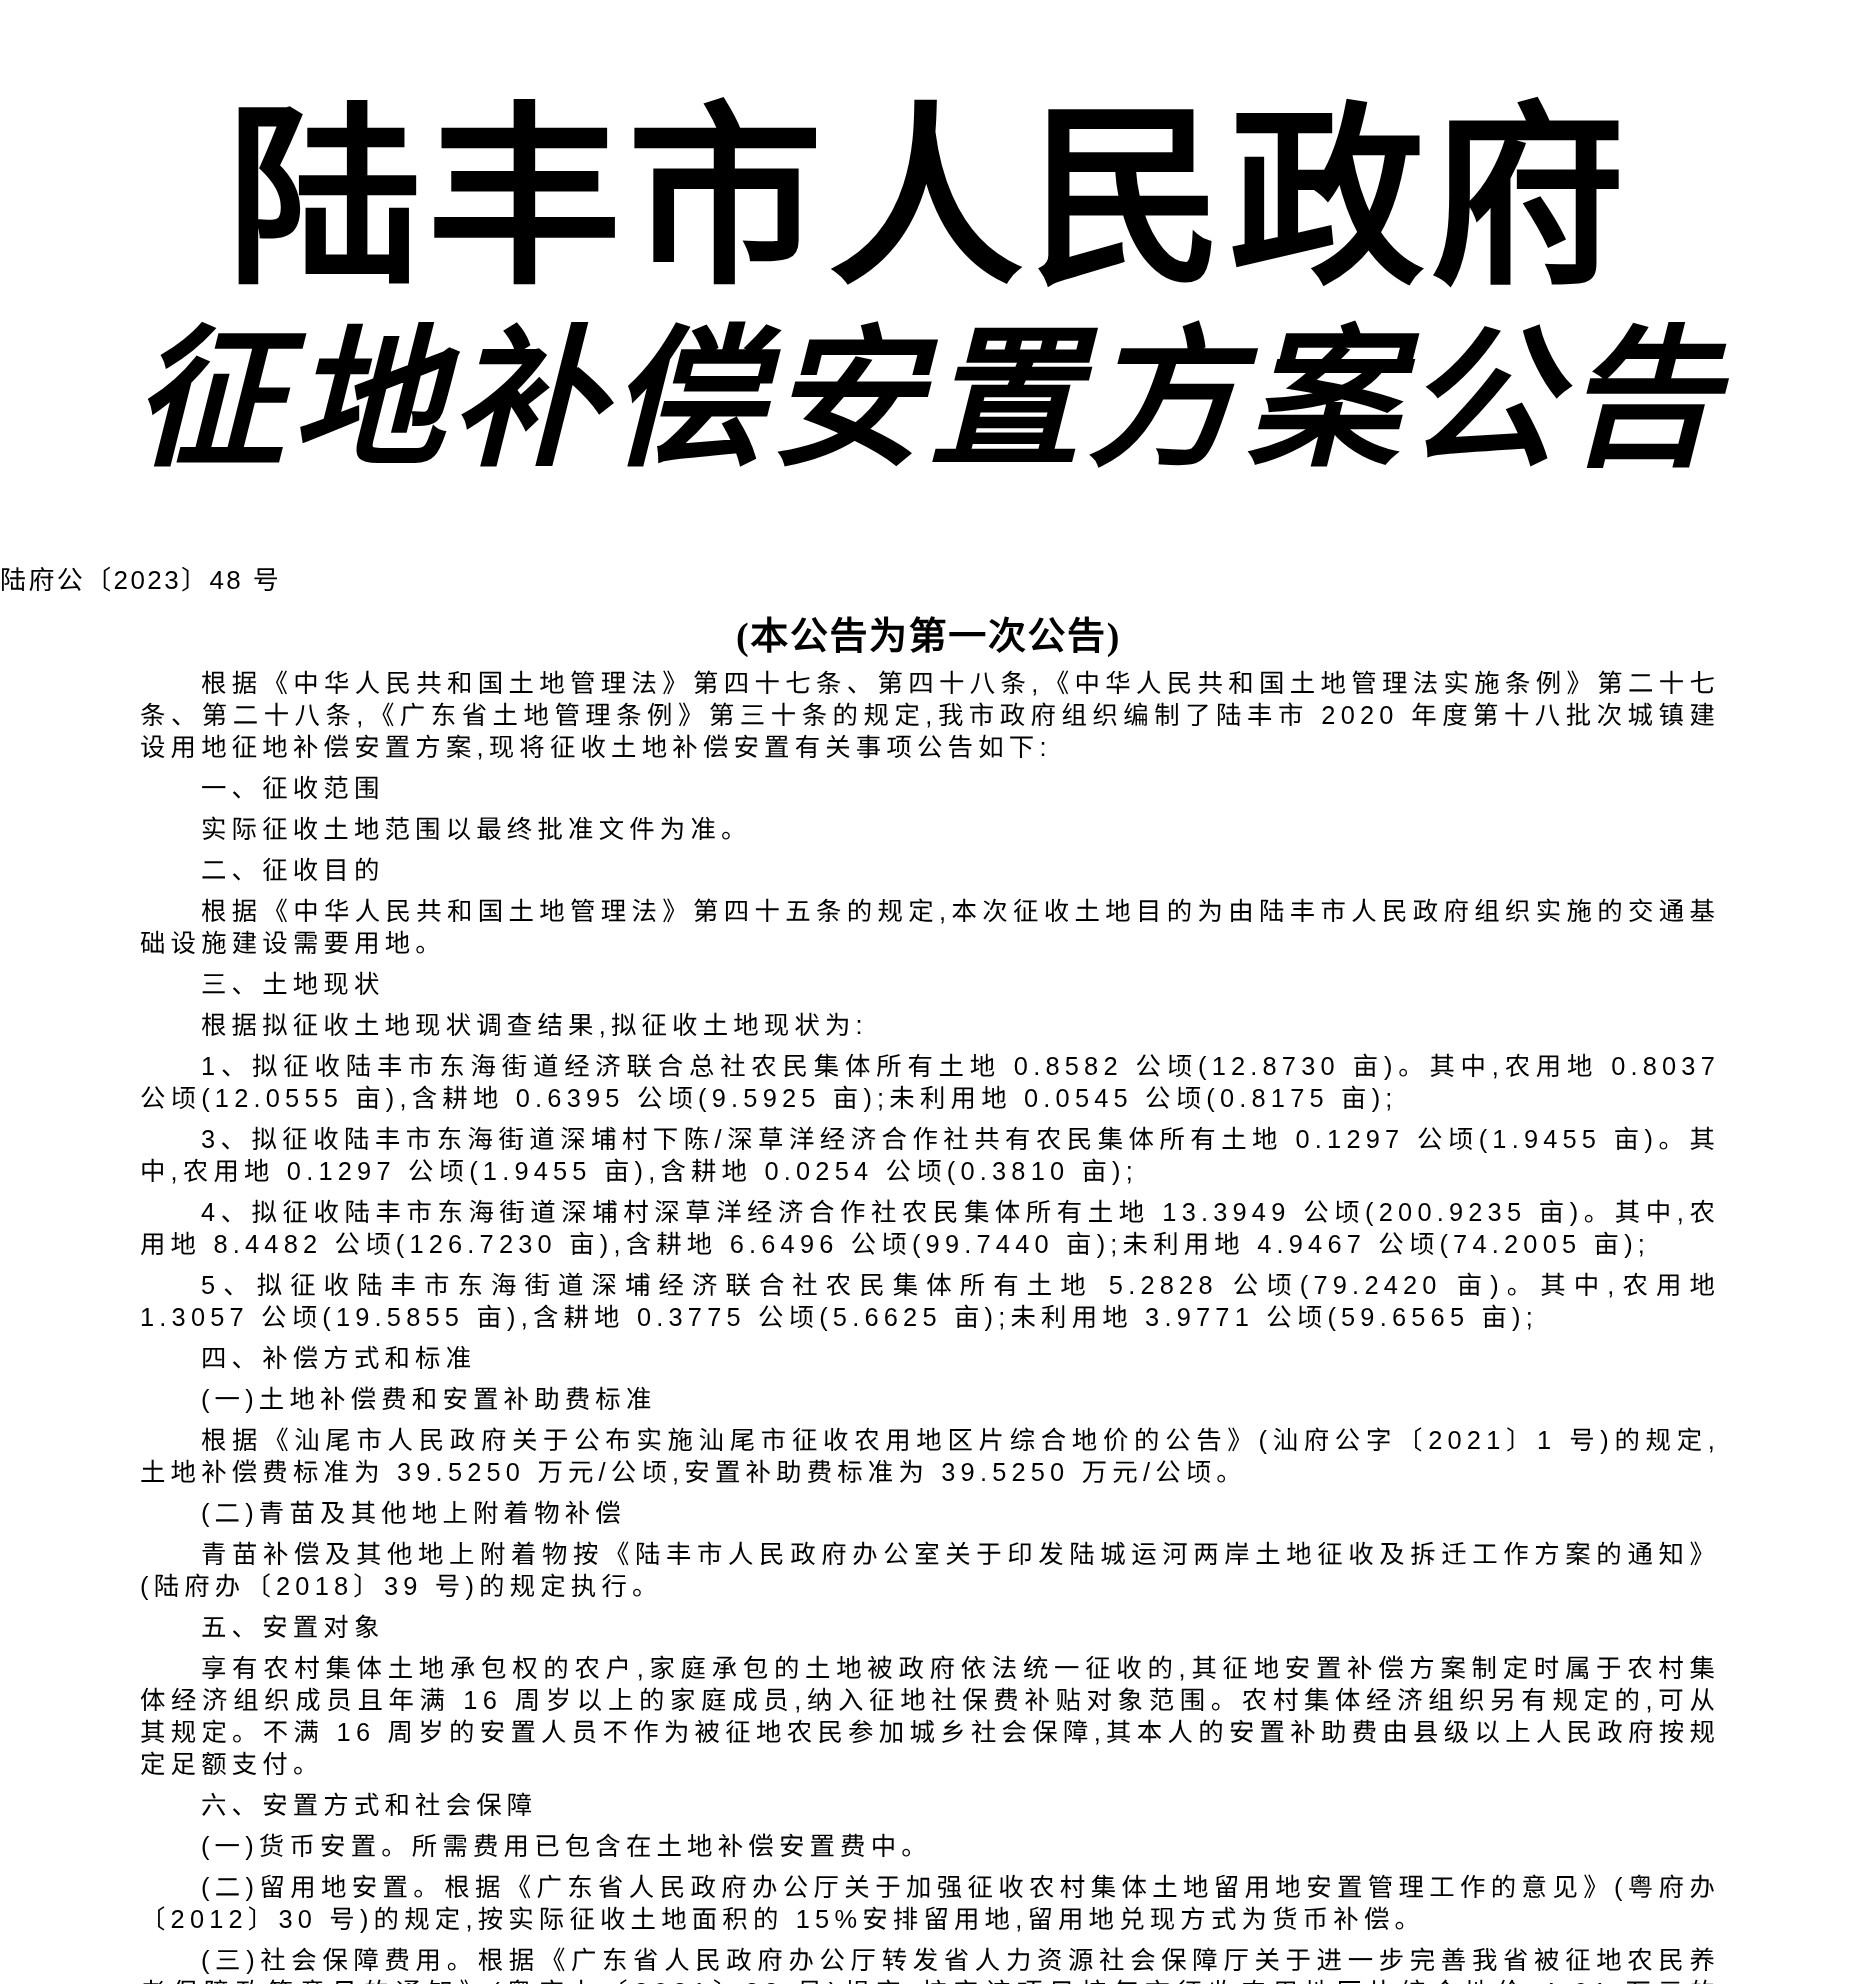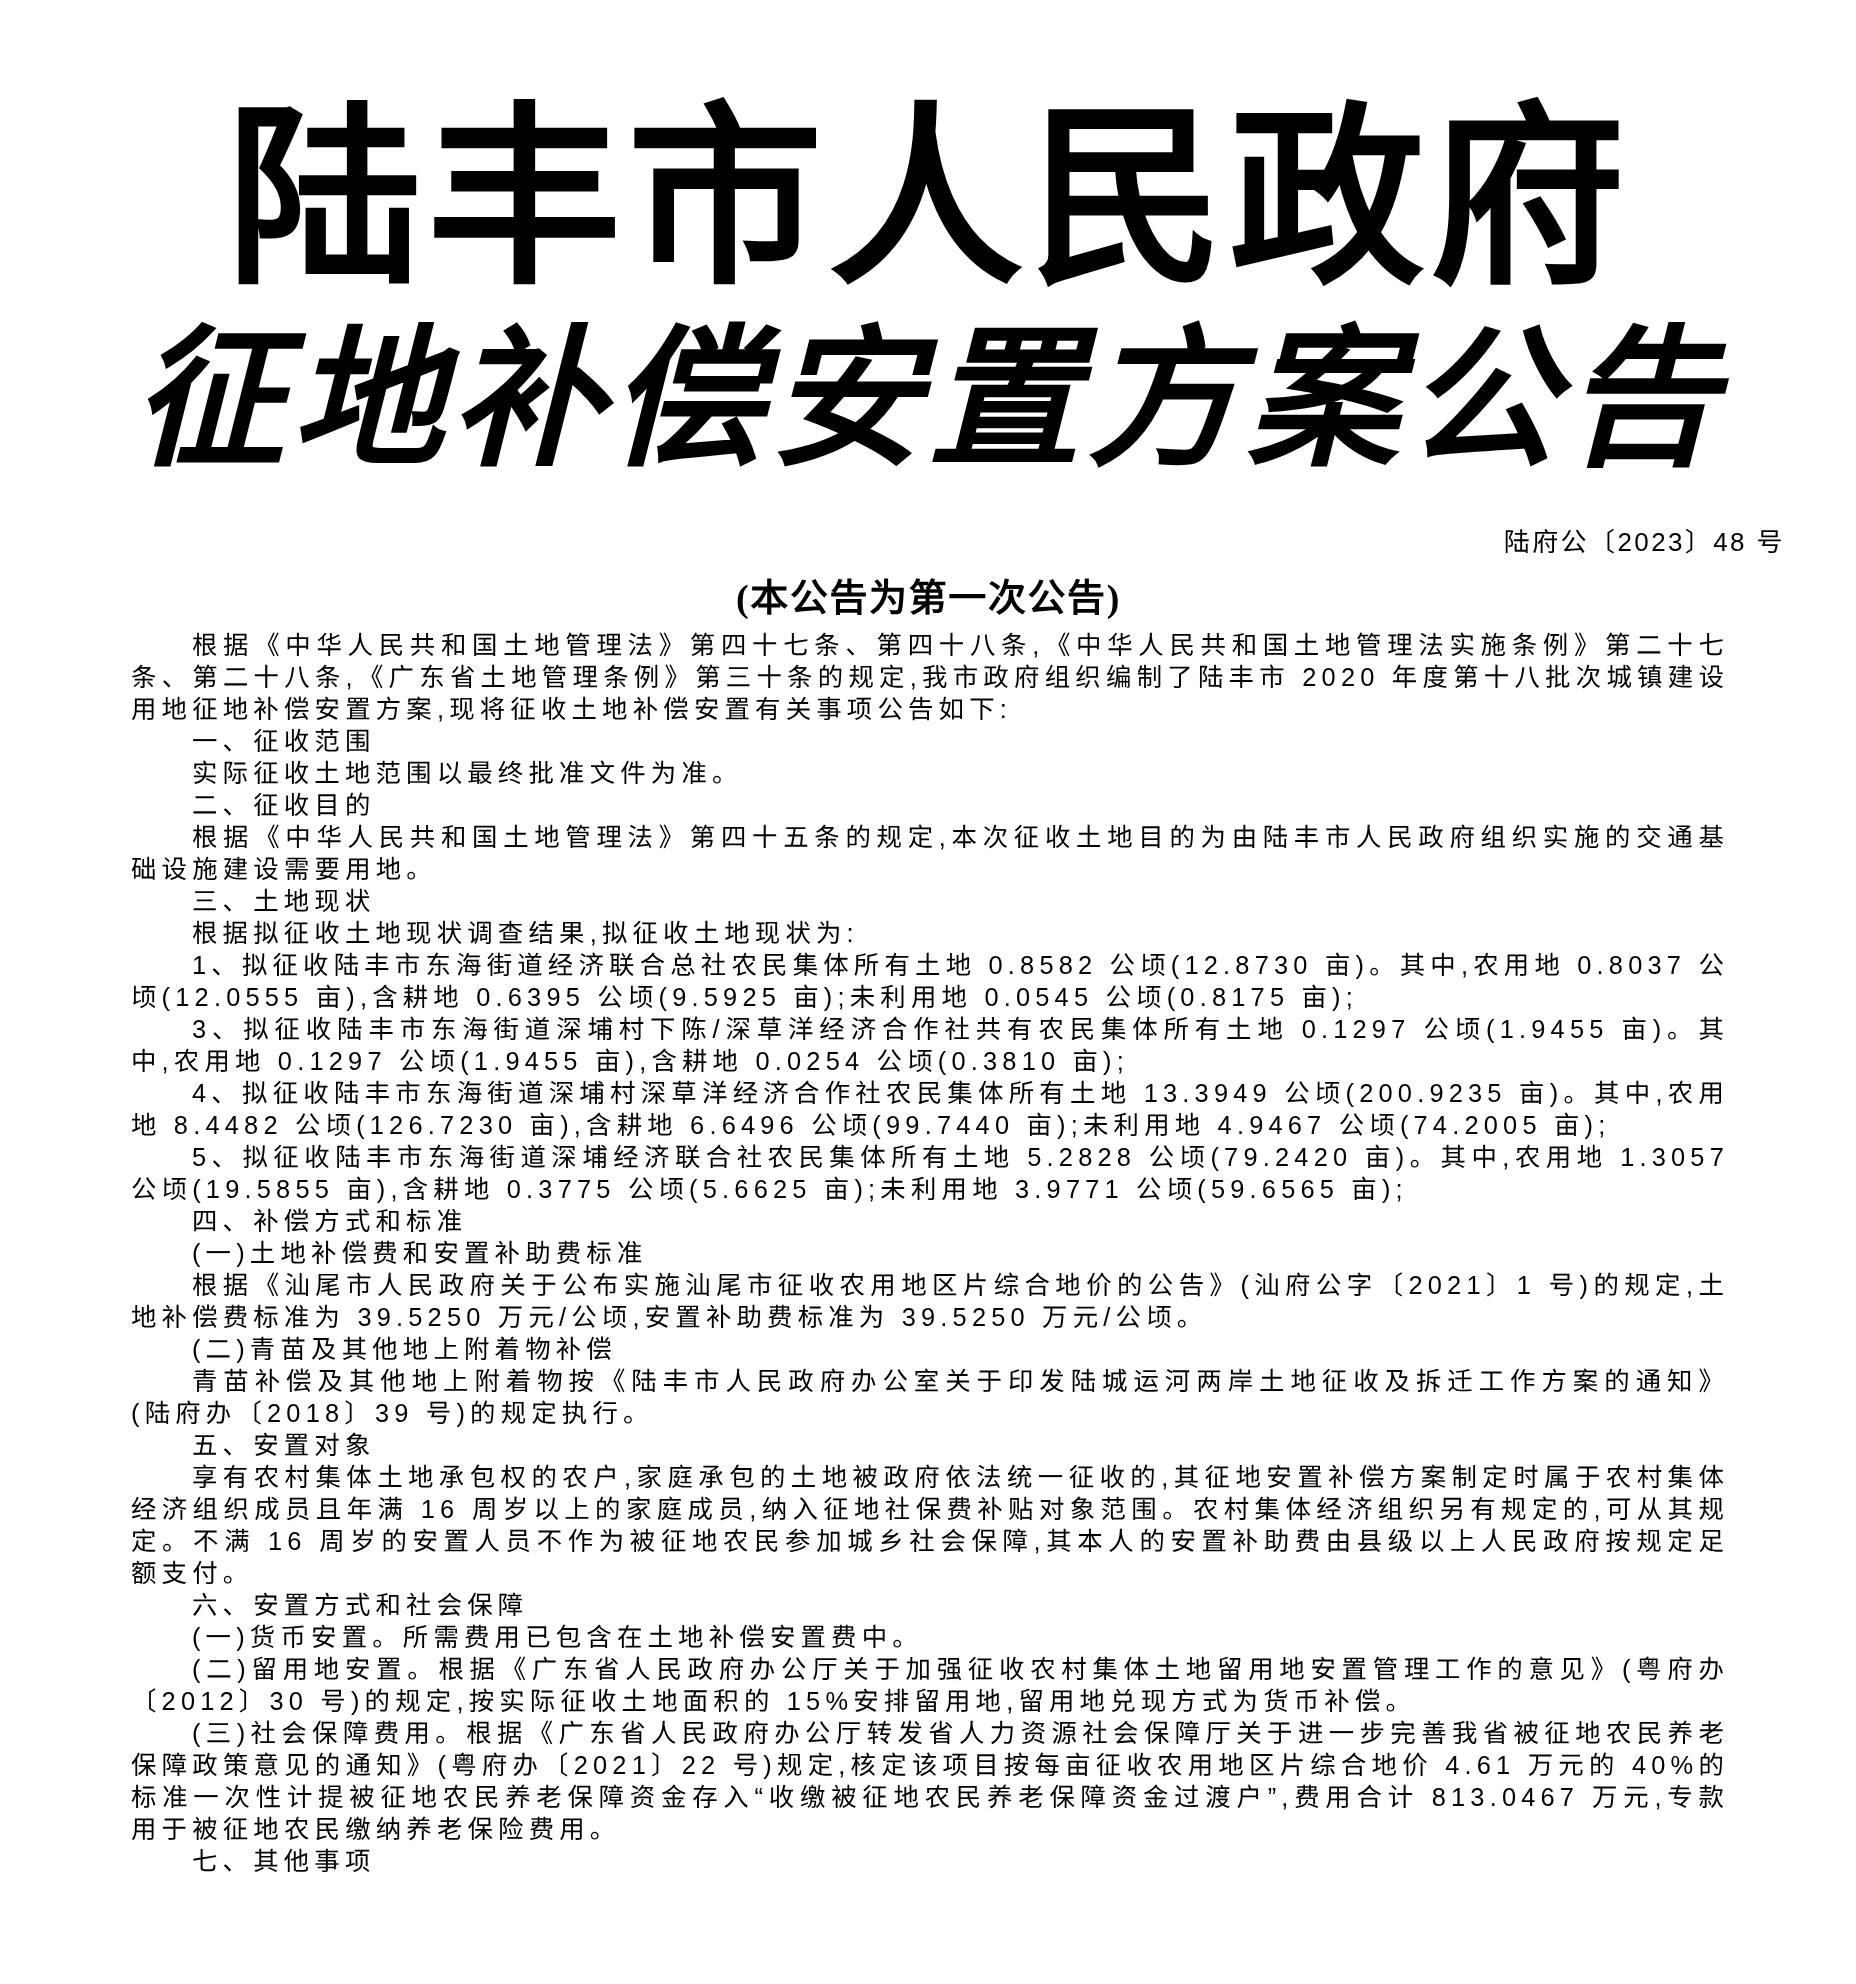--- a/index.html
+++ b/index.html
@@ -29,23 +29,22 @@
     text-align:center;
     font-family:"Liberation Serif","DejaVu Serif",serif;
     font-weight:900;
     font-size:152px;
     line-height:169px;
     letter-spacing:7.1px;
     white-space:nowrap;
     font-style:italic;
   }
   .doc-number{
-    margin-top:40px;
+    margin-top:78px;
     padding-right:72px;
-    text-align:right;
     font-size:26px;
     line-height:33px;
     letter-spacing:2.4px;
   }
   .subtitle{
     margin-top:17px;
     text-align:center;
     font-family:"Liberation Serif","DejaVu Serif",serif;
     font-weight:700;
     font-size:38px;
@@ -53,21 +52,21 @@
     letter-spacing:1.6px;
   }
   .body-text{
     margin:8.7px 128px 0 131px;
     font-size:25.4px;
     line-height:32px;
     letter-spacing:5.2px;
     text-align:justify;
   }
   .body-text p{
-    margin:0;
+    margin:9px;
     text-indent:2.4em;
   }
 </style>
 </head>
 <body>
 
 <div class="page">
 
   <h1 class="title1">陆丰市人民政府</h1>
   <h1 class="title2">征地补偿安置方案公告</h1>

